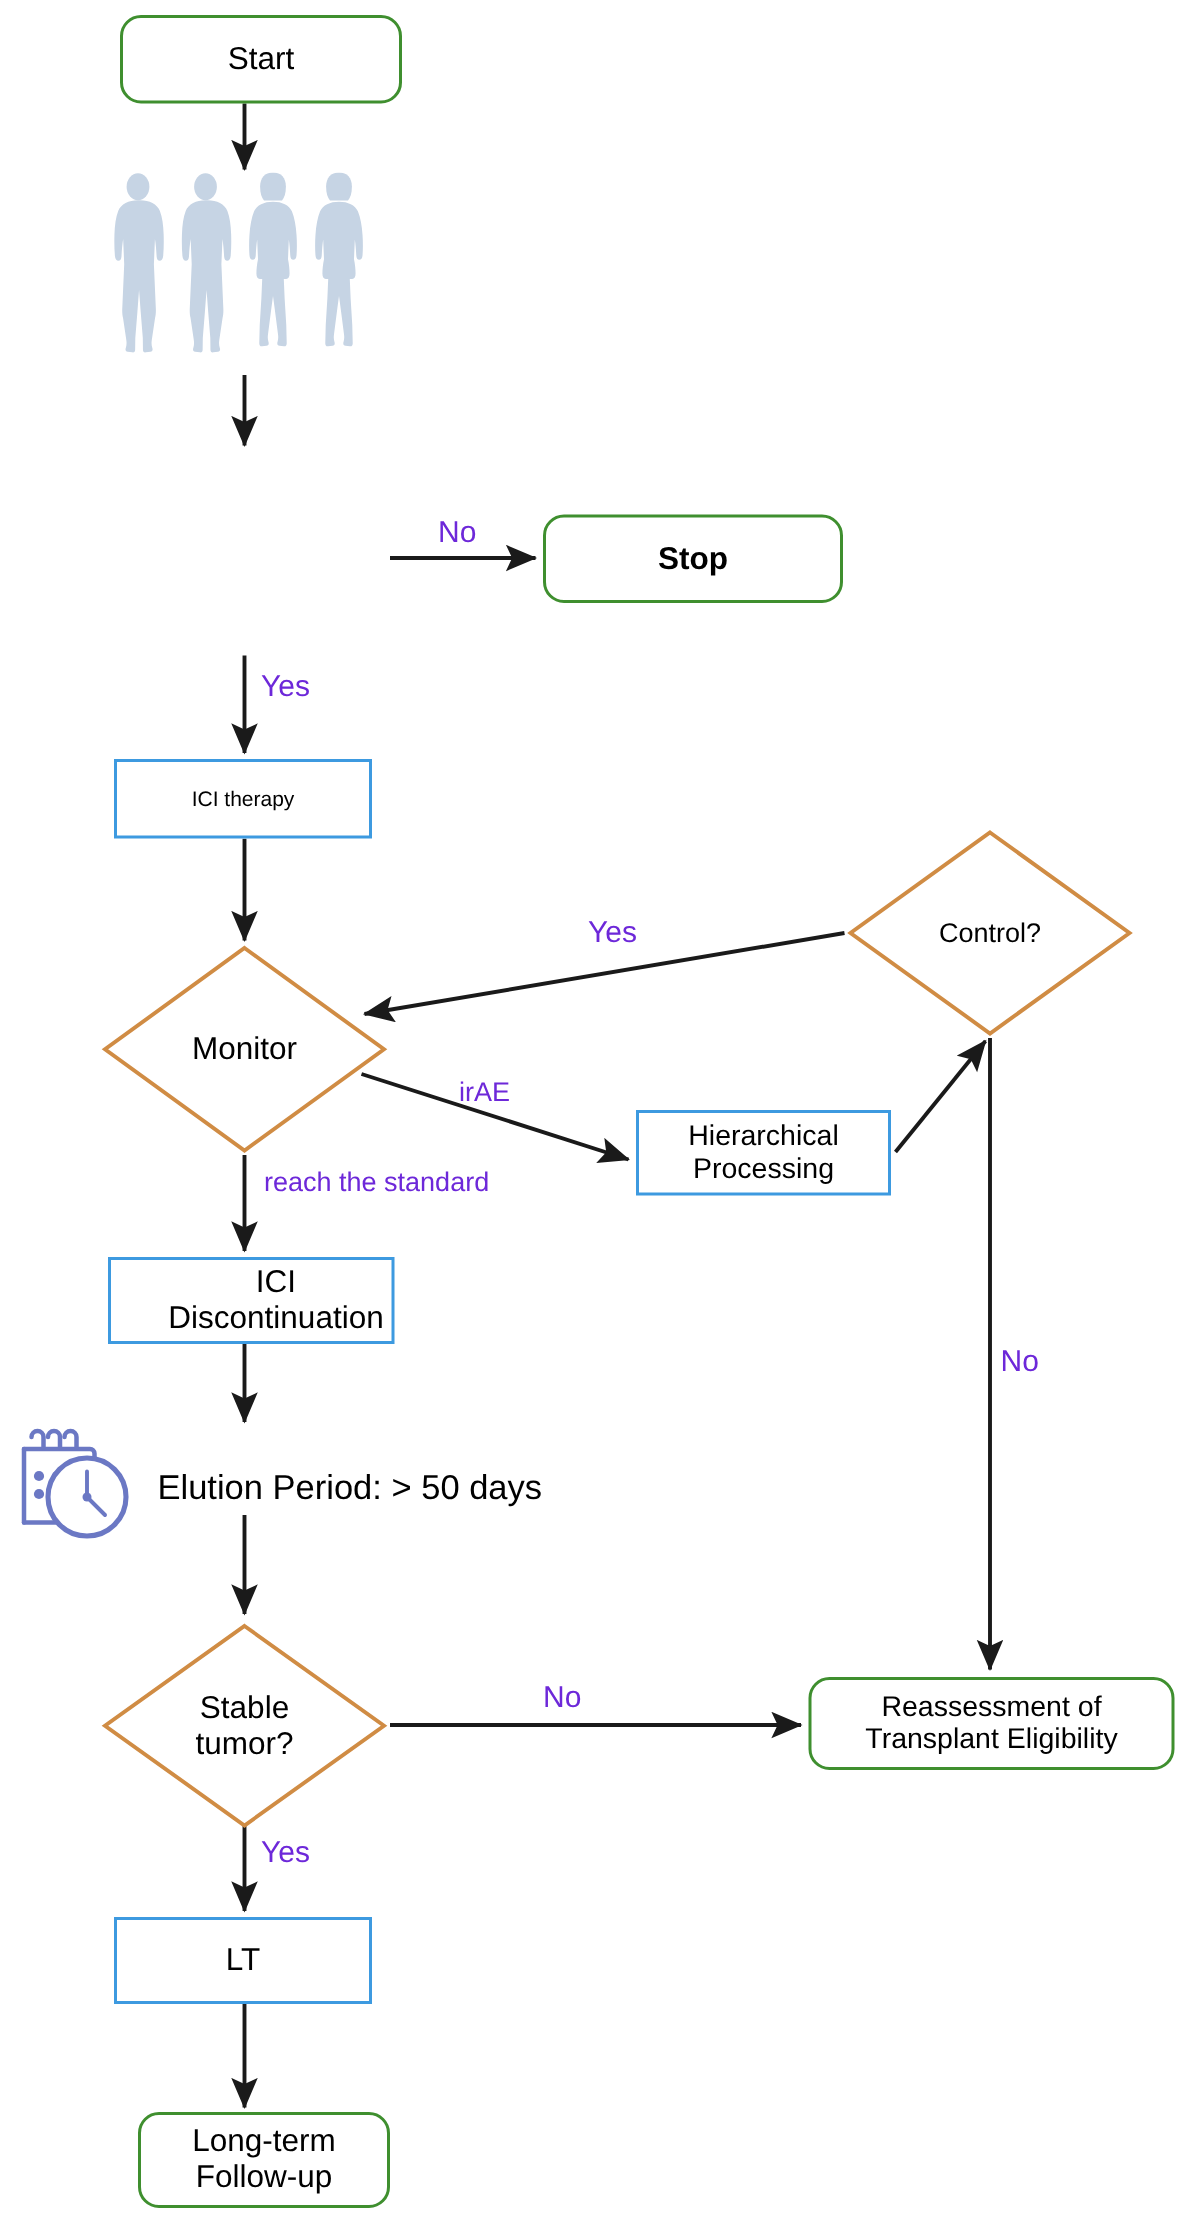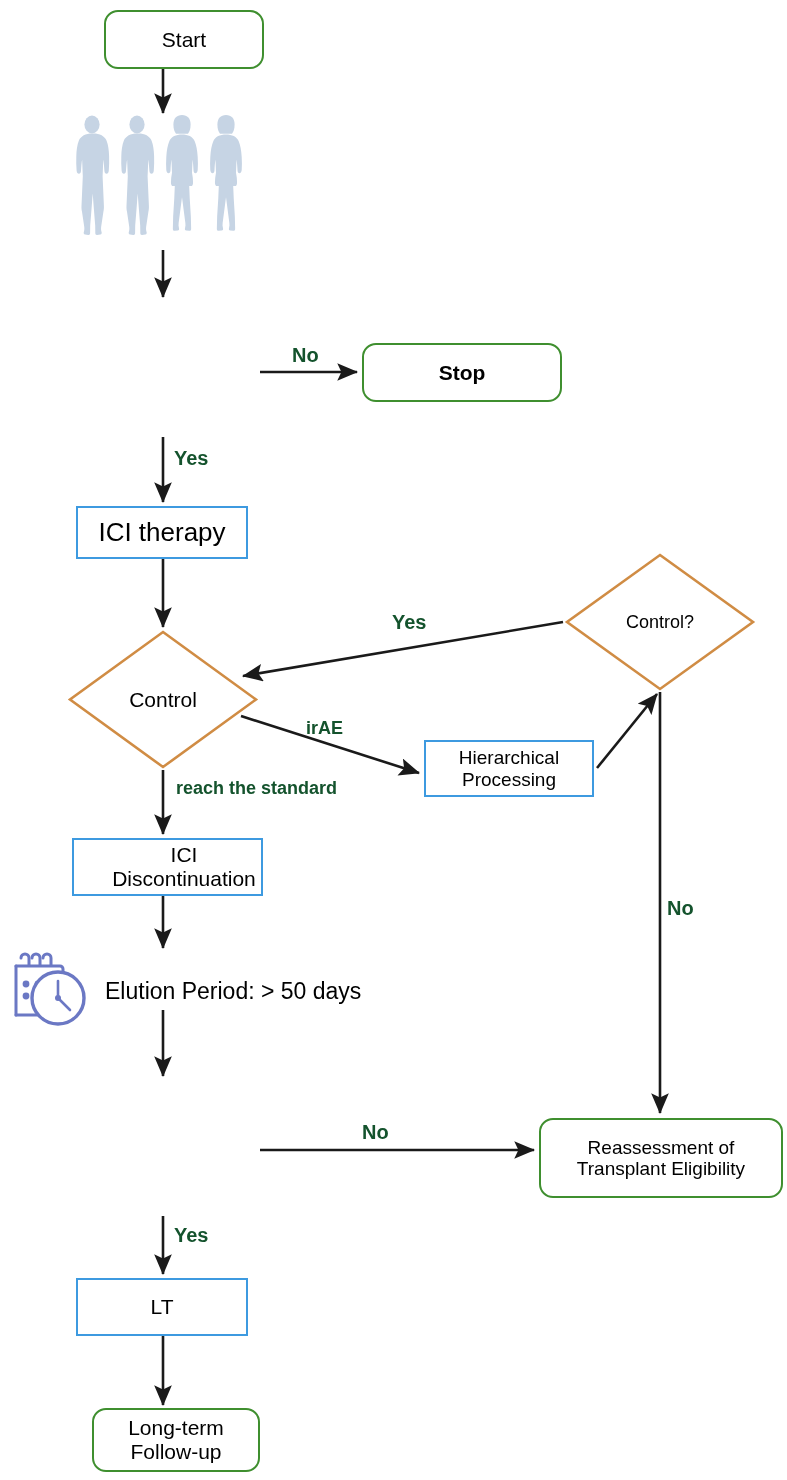--- a/index.html
+++ b/index.html
@@ -53,24 +53,23 @@
     display: flex;
     align-items: center;
     justify-content: center;
     text-align: center;
     color: #000000;
     line-height: 1.12;
     white-space: pre-line;
   }
   .edge-label {
     position: absolute;
-    color: #14532d;
+    color: #6d28d9;
     white-space: nowrap;
     background: transparent;
-    font-weight: bold;
   }
   #edges {
     position: absolute;
     left: 0;
     top: 0;
     width: 787px;
     height: 1480px;
     pointer-events: none;
   }
   .people {
@@ -123,21 +122,21 @@
       <line x1="660" y1="692" x2="660" y2="1113"></line>
 
       <line x1="260" y1="1150" x2="534" y2="1150"></line>
 
       <line x1="163" y1="1216" x2="163" y2="1274"></line>
 
       <line x1="163" y1="1336" x2="163" y2="1405"></line>
     </g>
   </svg>
 
-  <div class="node terminal" style="left:80px; top:10px; width:160px; height:59px; font-size:21px;margin-left:24px;">Start</div>
+  <div class="node terminal" style="left:80px; top:10px; width:188px; height:59px; font-size:21px;">Start</div>
 
   <div class="people" style="left:70px; top:115px; width:182px; height:132px;">
     <svg width="182" height="132" viewBox="0 0 182 132" aria-hidden="true">
       <g fill="#c6d4e4">
 
         <g>
           <ellipse cx="22" cy="9.5" rx="7.6" ry="9"></ellipse>
           <path d="M22 18.5c-6.2 0-11.4 2.6-13.2 7.2-1.6 4-2.3 9.4-2.5 15.6-.15 4.8-.1 9.6.3 14.2.2 2.2 1.1 3.3 2.3 3.3 1.2 0 2-1 2.1-3 .25-4.6.6-8.2 1.1-11.4l.7 16.8-1.3 29.6c-.1 2.3.1 4.4.5 6l2.2 14.8c.3 2 .2 3.6-.3 5.2-.5 1.5-.2 2.5 1.2 2.7l3.1.4c1.3.15 1.9-.5 1.9-1.9l.1-7.6 1.4-17.4 1.1-14.6 1.1 14.6 1.4 17.4.1 7.6c0 1.4.6 2.05 1.9 1.9l3.1-.4c1.4-.2 1.7-1.2 1.2-2.7-.5-1.6-.6-3.2-.3-5.2l2.2-14.8c.4-1.6.6-3.7.5-6l-1.3-29.6.7-16.8c.5 3.2.85 6.8 1.1 11.4.1 2 .9 3 2.1 3 1.2 0 2.1-1.1 2.3-3.3.4-4.6.45-9.4.3-14.2-.2-6.2-.9-11.6-2.5-15.6-1.8-4.6-7-7.2-13.2-7.2z"></path>
         </g>
 
@@ -155,27 +154,27 @@
           <path d="M22 0c-5.4 0-8.6 3.4-8.6 9.5 0 4.2 1 7.3 2.6 9.2h12c1.6-1.9 2.6-5 2.6-9.2C30.6 3.4 27.4 0 22 0z"></path>
           <path d="M22 19.5c-6 0-10.8 2.2-12.6 6.4-1.7 4-2.7 9.6-3.1 16-.3 4.6-.3 9 0 13.2.15 2.1 1 3.1 2.2 3.1 1.2 0 1.9-1 2-3 .2-4.3.5-7.7.95-10.6l.55 13.2c-.7 3.4-1.05 6.6-1.05 9.6 0 2.4.75 3.6 2.25 3.6h1.6l-.55 12.8-1.1 17.8-.3 12.2c0 1.5.6 2.2 1.85 2.05l3-.35c1.35-.15 1.7-1.1 1.25-2.6-.45-1.5-.55-3.05-.3-4.95l2.3-17.8 1.05-7.9 1.05 7.9 2.3 17.8c.25 1.9.15 3.45-.3 4.95-.45 1.5-.1 2.45 1.25 2.6l3 .35c1.25.15 1.85-.55 1.85-2.05l-.3-12.2-1.1-17.8-.55-12.8h1.6c1.5 0 2.25-1.2 2.25-3.6 0-3-.35-6.2-1.05-9.6l.55-13.2c.45 2.9.75 6.3.95 10.6.1 2 .8 3 2 3 1.2 0 2.05-1 2.2-3.1.3-4.2.3-8.6 0-13.2-.4-6.4-1.4-12-3.1-16-1.8-4.2-6.6-6.4-12.6-6.4z"></path>
         </g>
       </g>
     </svg>
   </div>
 
 
   <div class="node terminal" style="left:362px; top:343px; width:200px; height:59px; font-size:21px; font-weight:bold;">Stop</div>
 
-  <div class="node process" style="left:76px; top:506px; width:172px; height:53px; font-size:26px;">ICI therapy</div>
+  <div class="node process" style="left:76px; top:506px; width:172px; height:53px; font-size:14px;">ICI therapy</div>
 
   <div class="decision-wrap" style="left:68px; top:630px; width:190px; height:139px;">
     <svg width="190" height="139" viewBox="0 0 190 139">
       <polygon points="95,2 188,69.5 95,137 2,69.5" fill="#ffffff" stroke="#d08c44" stroke-width="2.6"></polygon>
     </svg>
-    <div class="decision-label" style="font-size:21px;">Control</div>
+    <div class="decision-label" style="font-size:21px;">Monitor</div>
   </div>
 
   <div class="decision-wrap" style="left:565px; top:553px; width:190px; height:138px;">
     <svg width="190" height="138" viewBox="0 0 190 138">
       <polygon points="95,2 188,69 95,136 2,69" fill="#ffffff" stroke="#d08c44" stroke-width="2.6"></polygon>
     </svg>
     <div class="decision-label" style="font-size:18px;">Control?</div>
   </div>
 
   <div class="node process" style="left:424px; top:740px; width:170px; height:57px; font-size:19px;">Hierarchical
@@ -202,22 +201,29 @@
       <g stroke="#6b78c4" stroke-width="2.6" stroke-linecap="round">
         <line x1="48" y1="48" x2="48" y2="31"></line>
         <line x1="48" y1="48" x2="60" y2="60"></line>
       </g>
       <circle cx="48" cy="48" r="3" fill="#6b78c4"></circle>
     </svg>
   </div>
 
   <div class="note-text" style="left:105px; top:978px; font-size:23px;">Elution Period:  &gt; 50 days</div>
 
-
-  <div class="node terminal" style="left:539px; top:1118px; width:244px; height:80px; font-size:19px;">Reassessment of
+  <div class="decision-wrap" style="left:68px; top:1082px; width:190px; height:137px;">
+    <svg width="190" height="137" viewBox="0 0 190 137">
+      <polygon points="95,2 188,68.5 95,135 2,68.5" fill="#ffffff" stroke="#d08c44" stroke-width="2.6"></polygon>
+    </svg>
+    <div class="decision-label" style="font-size:21px;">Stable
+tumor?</div>
+  </div>
+
+  <div class="node terminal" style="left:539px; top:1118px; width:244px; height:62px; font-size:19px;">Reassessment of
 Transplant Eligibility</div>
 
   <div class="node process" style="left:76px; top:1278px; width:172px; height:58px; font-size:21px;">LT</div>
 
   <div class="node terminal" style="left:92px; top:1408px; width:168px; height:64px; font-size:21px;">Long-term
 Follow-up</div>
 
   <div class="edge-label" style="left:292px; top:344px; font-size:20px;">No</div>
 
   <div class="edge-label" style="left:174px; top:447px; font-size:20px;">Yes</div>

